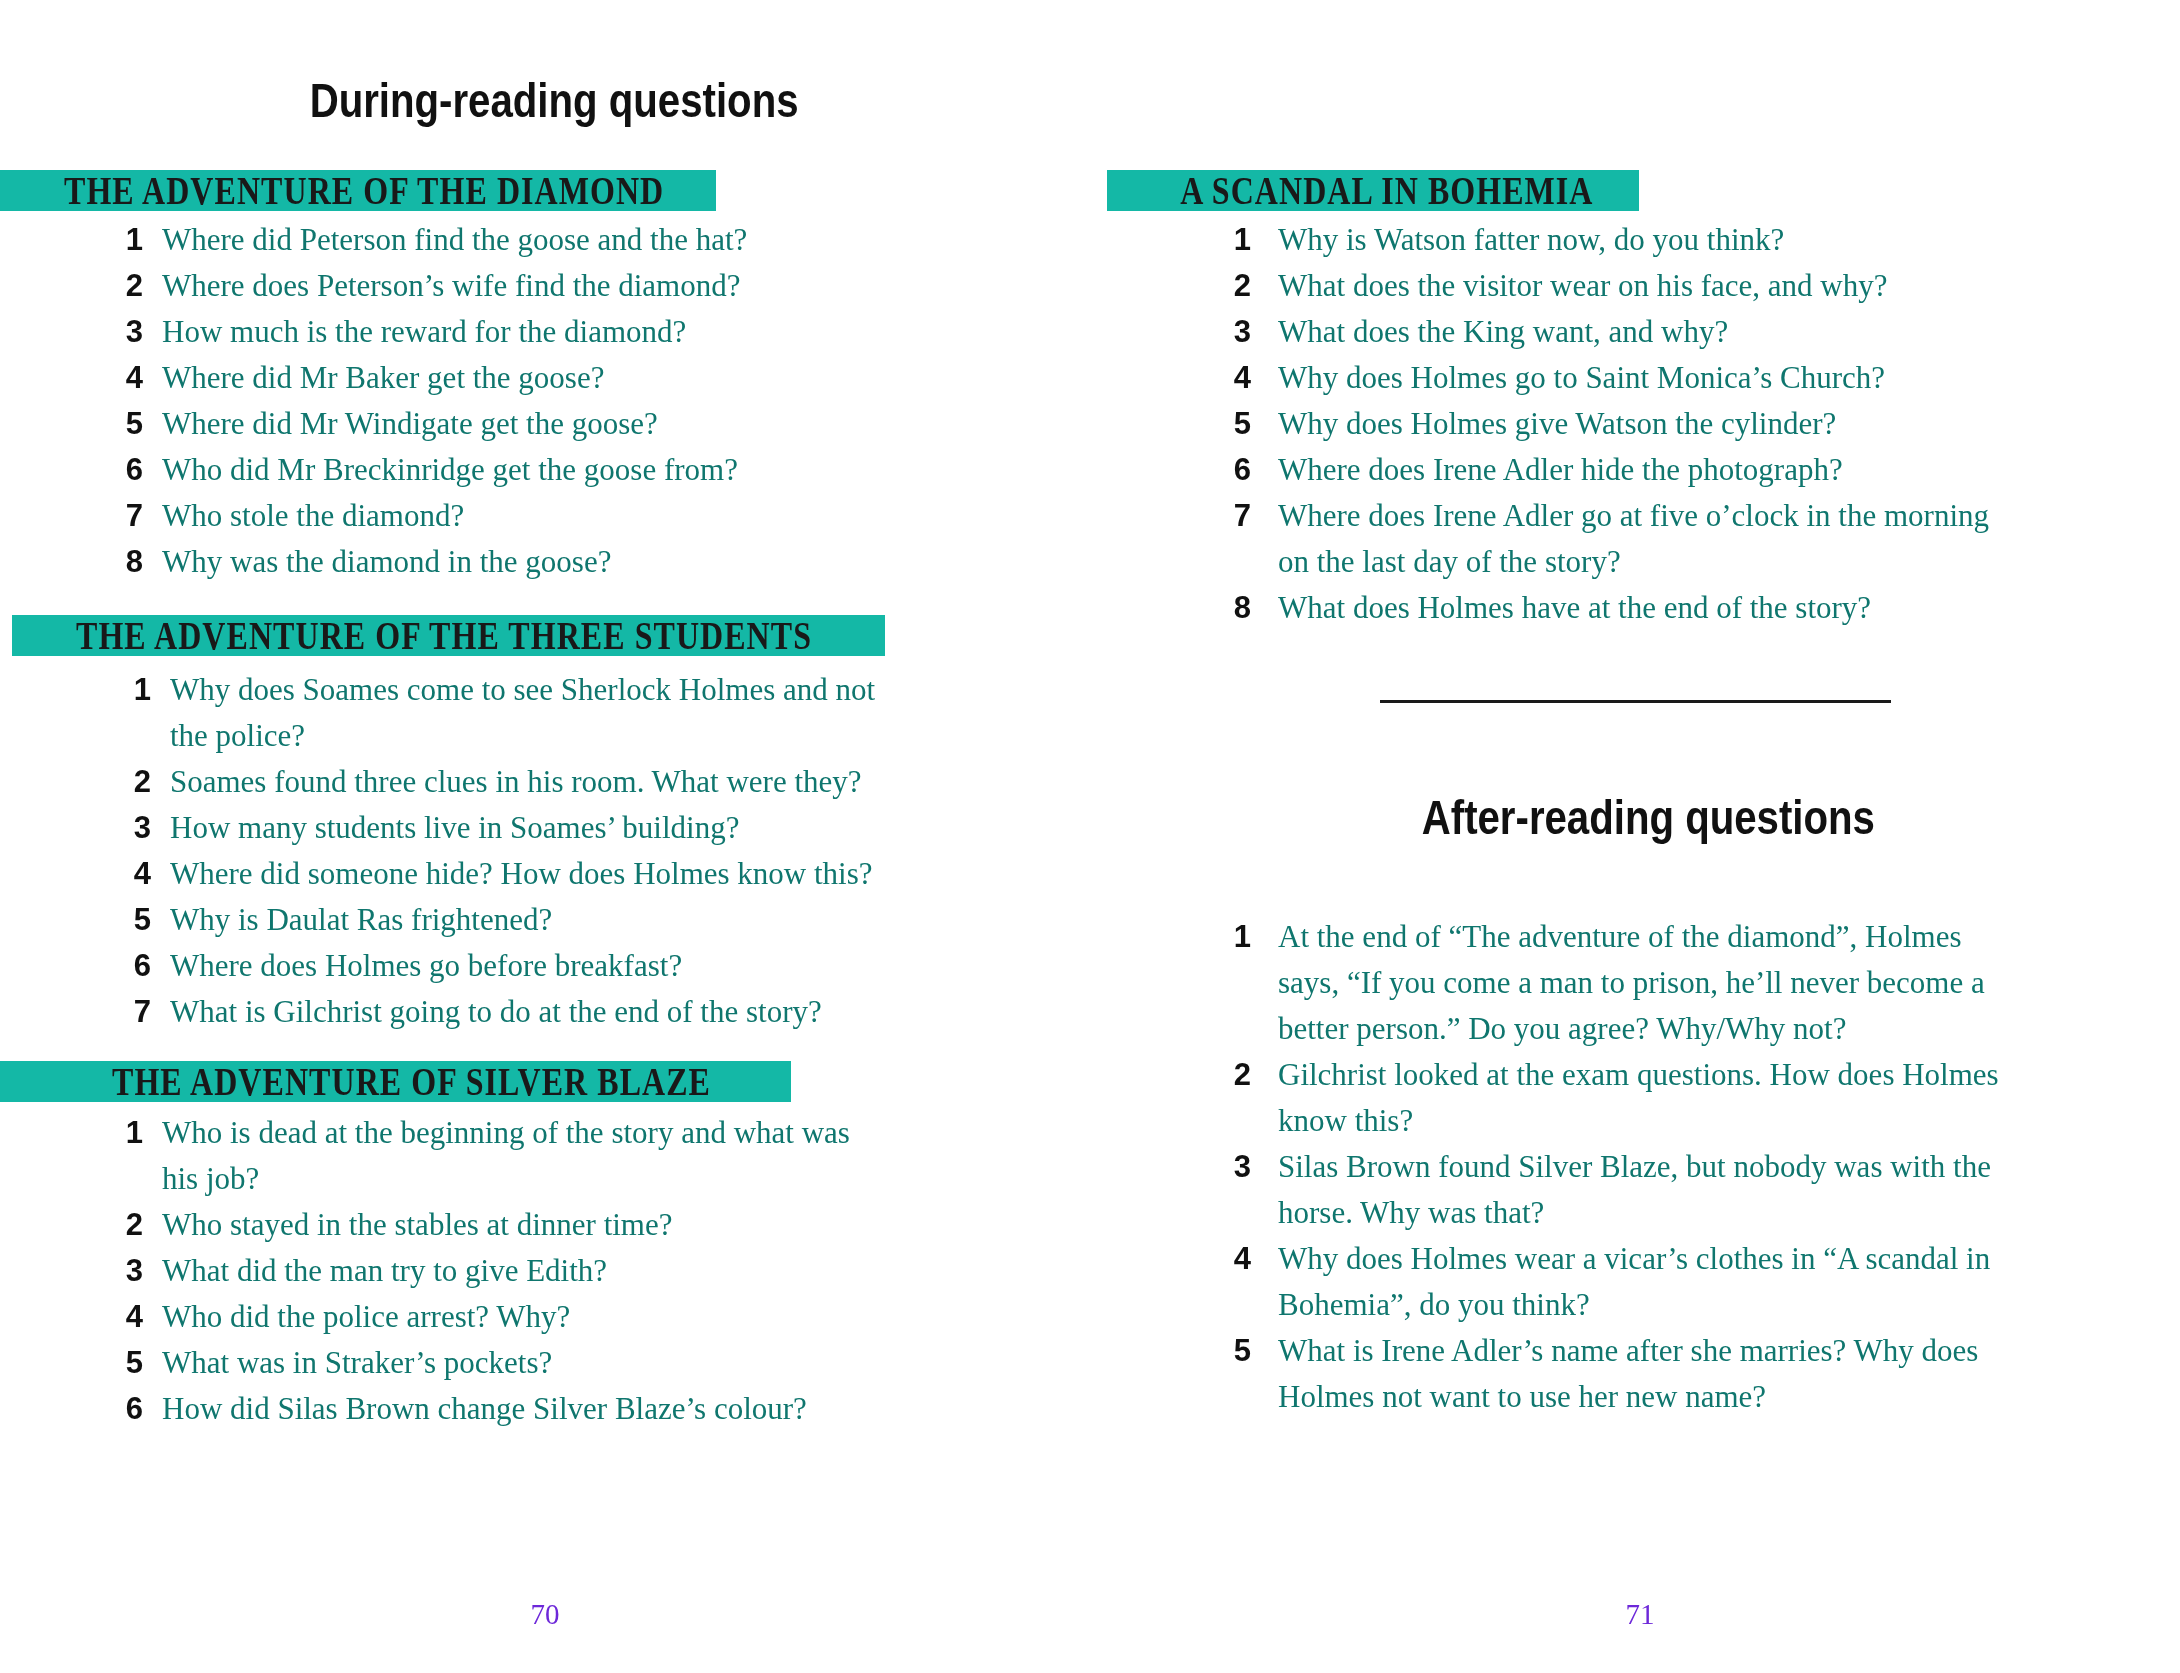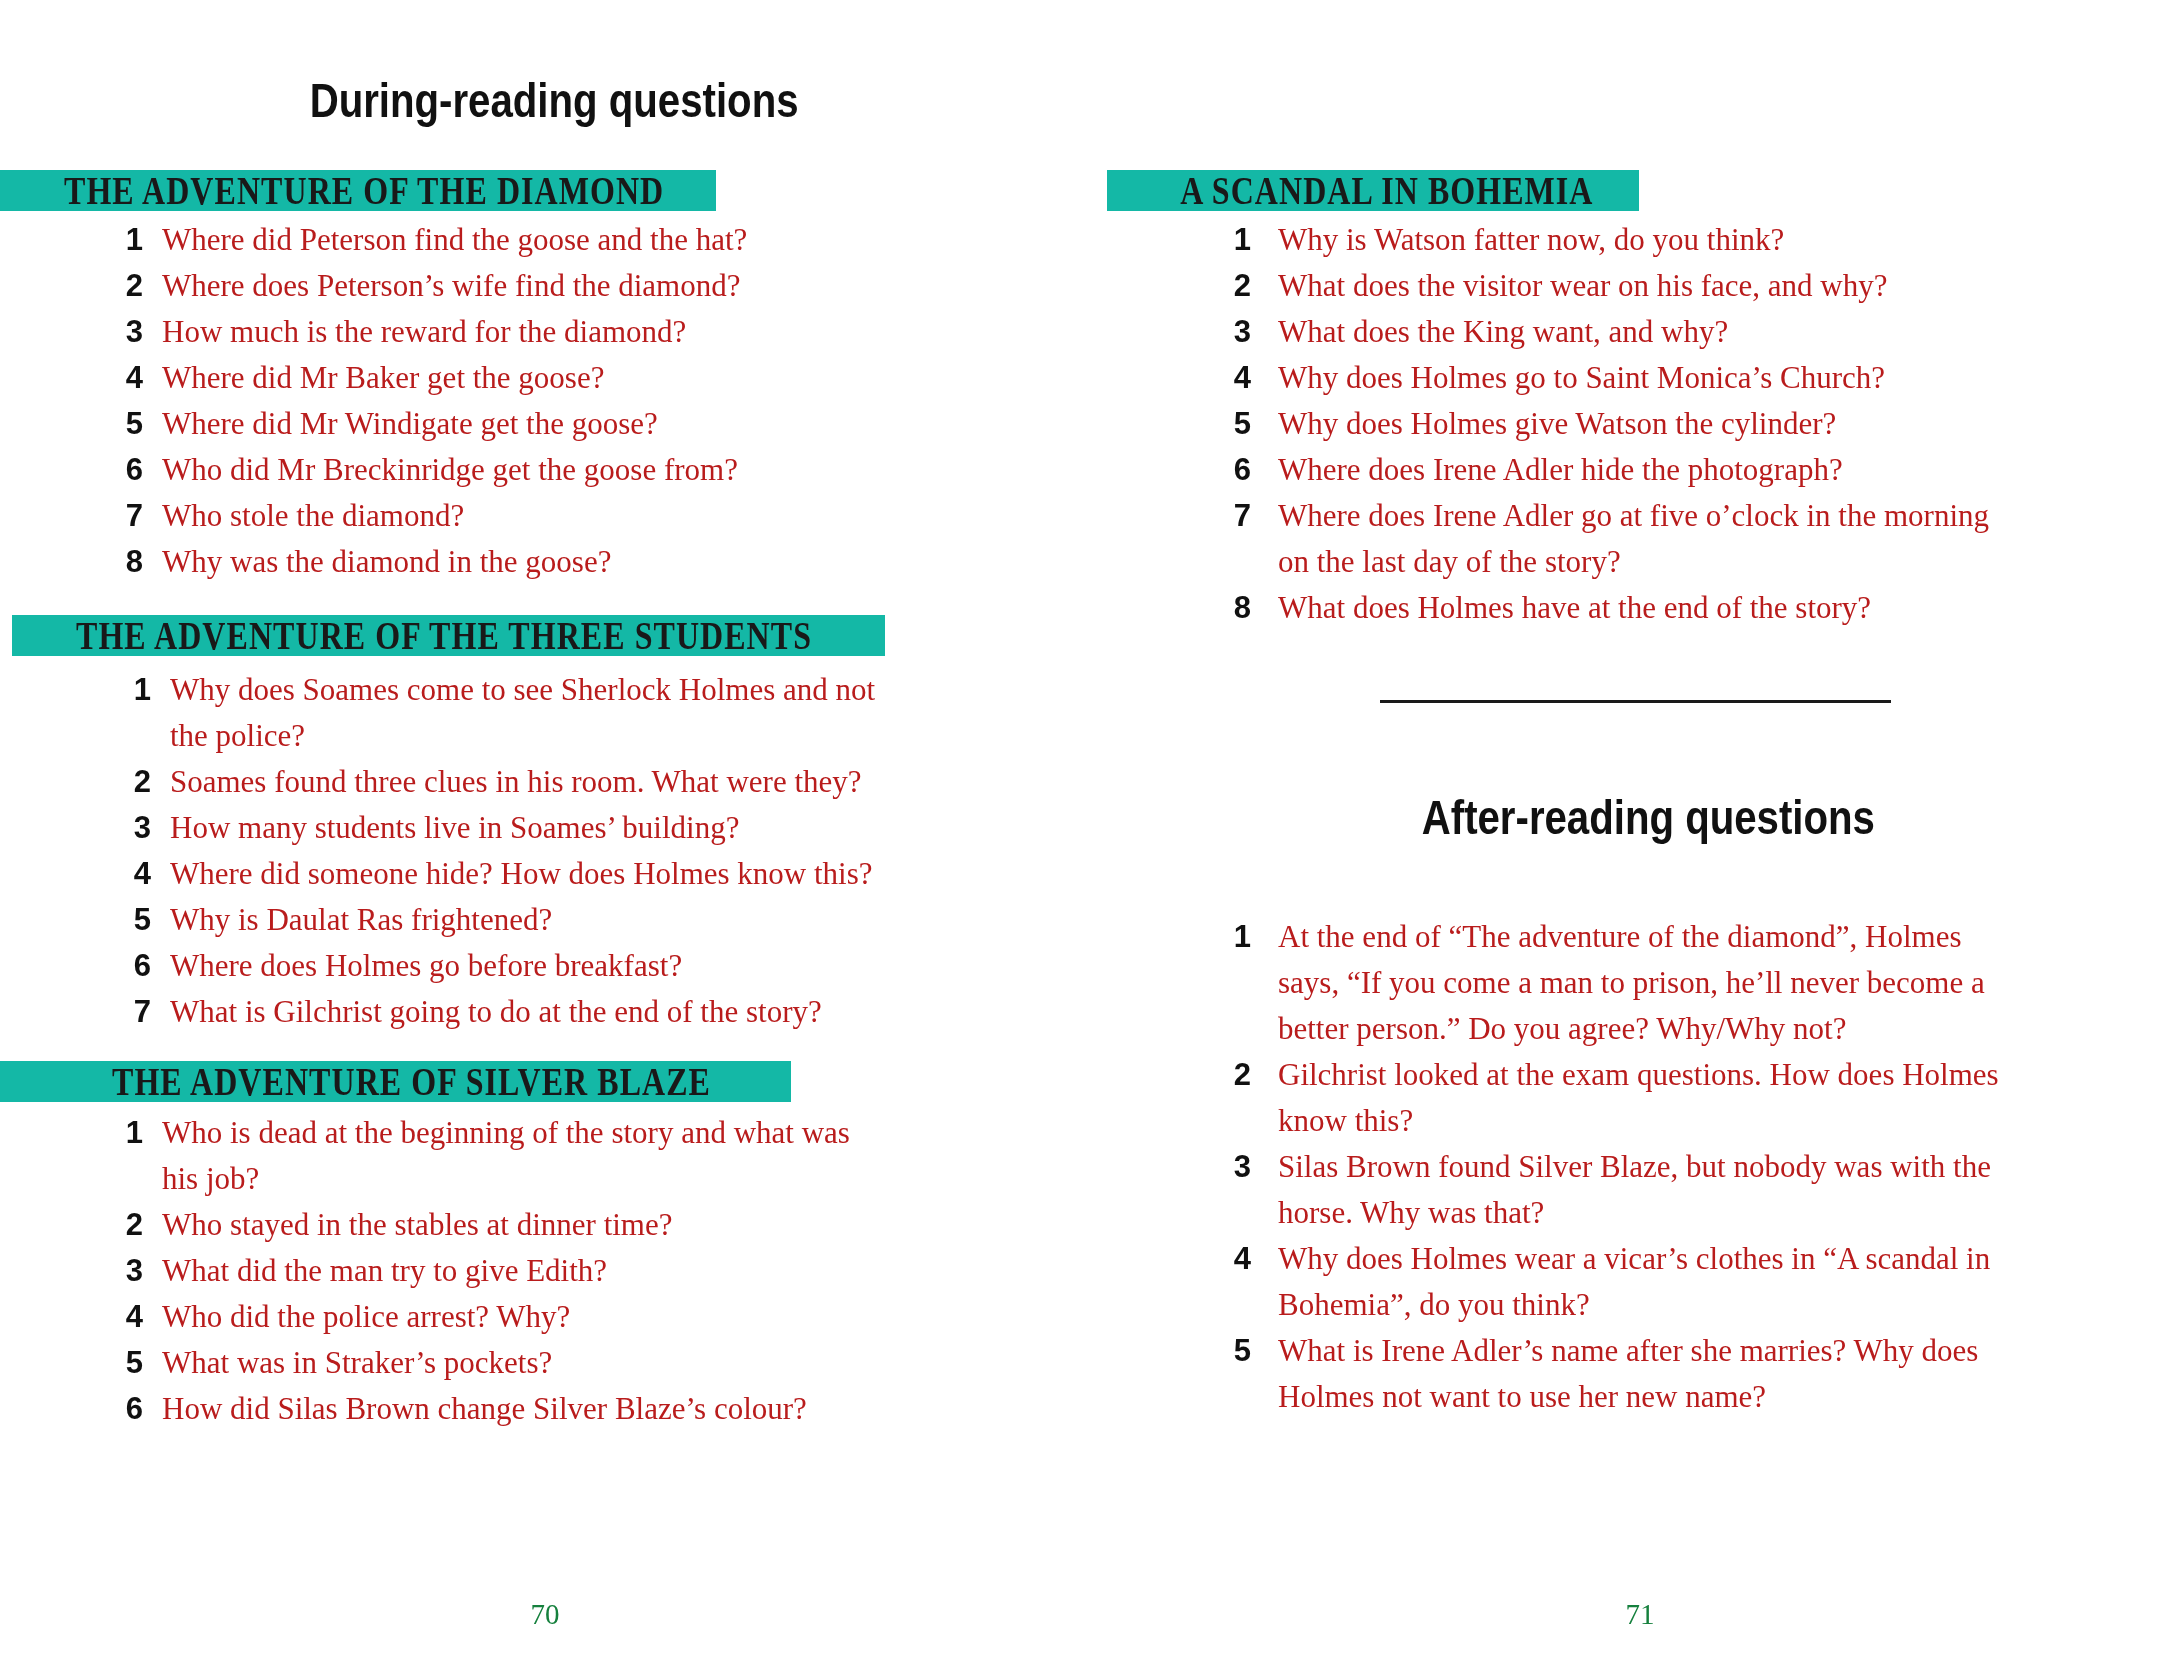--- a/index.html
+++ b/index.html
@@ -67,31 +67,31 @@
     font-family:"Liberation Sans","DejaVu Sans",sans-serif;
     font-weight:bold;
     font-size:31px;
     color:#111111;
     vertical-align:baseline;
   }
   .qlist .txt{
     display:inline-block;
     margin-left:var(--gap);
     font-size:31px;
-    color:#b91c1c;
+    color:#0f766e;
     vertical-align:baseline;
   }
   .qlist.right{--numw:135px;--gap:27px;}
 
   .divider{background:#1a1a1a;}
 
   .pagenum{
     text-align:center;
     font-size:29px;
-    color:#15803d;
+    color:#6d28d9;
   }
 </style>
 </head>
 <body>
 
 <div class="abs big-title" style="left:162px;top:73px;width:784px;">
   <span class="tt">During-reading questions</span>
 </div>
 
 <div class="abs bar pad" style="left:0;top:170px;width:716px;">

